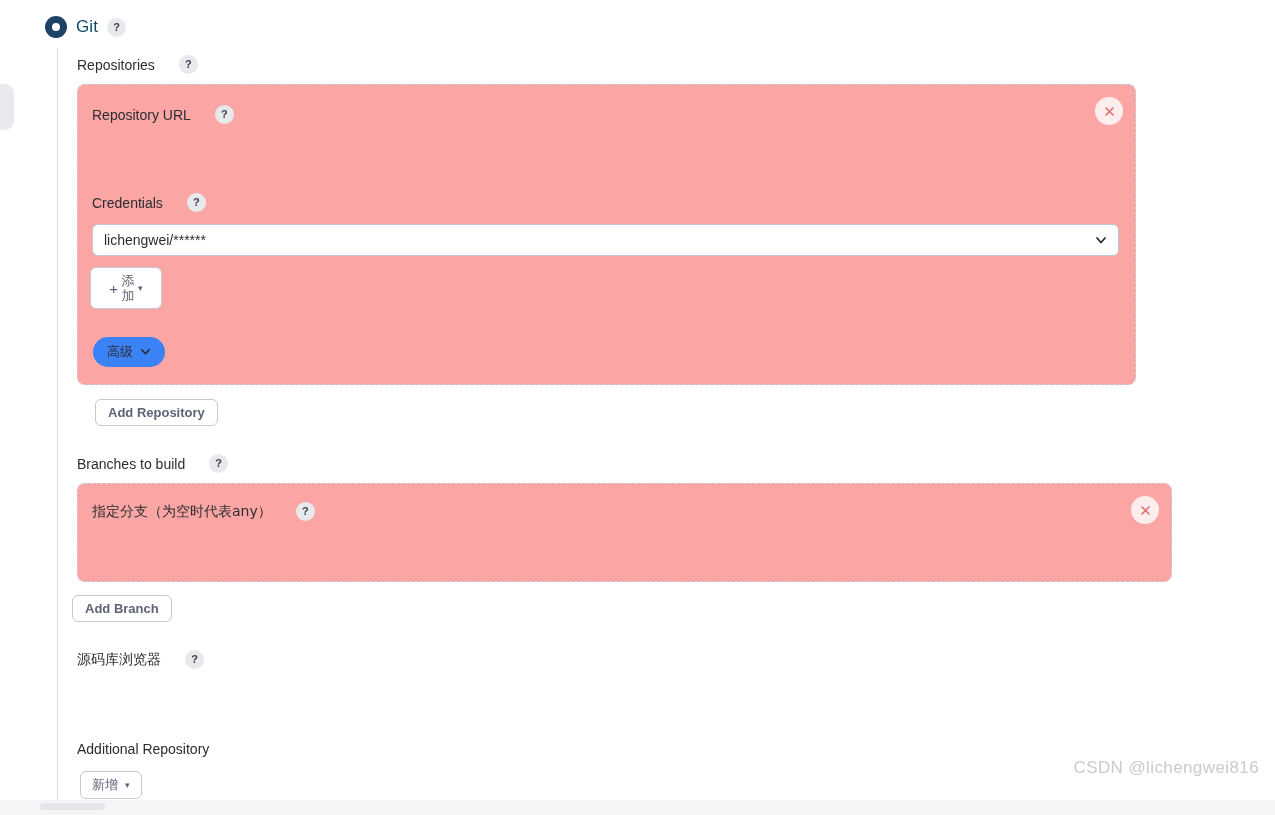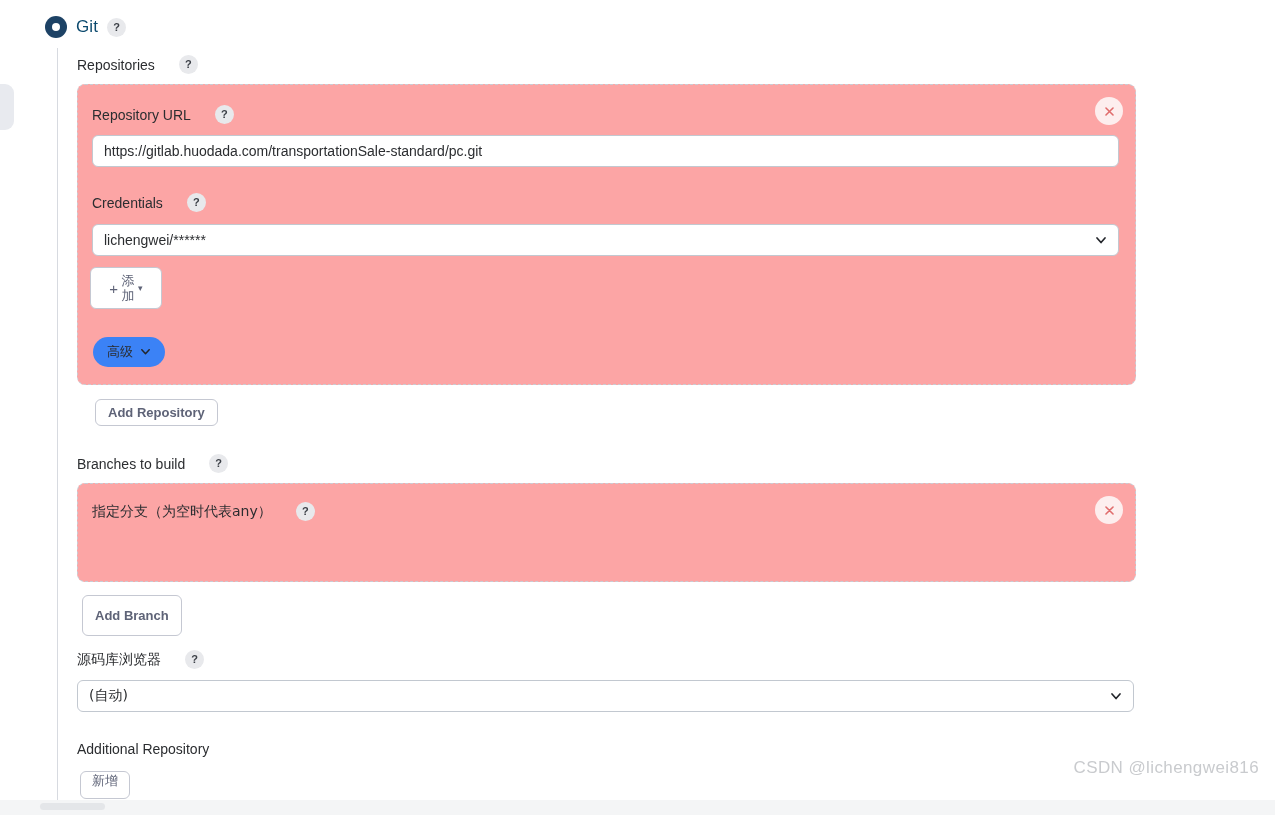--- a/index.html
+++ b/index.html
@@ -256,21 +256,20 @@
     border-radius: 6px;
     background: #ffffff;
     color: #5e6377;
     font-size: 13px;
     padding: 0 11px;
     display: inline-flex;
     align-items: center;
     gap: 7px;
     cursor: pointer;
     font-family: "DejaVu Sans", sans-serif;
-    flex-direction: column;
   }
   .btn-new .caret { font-size: 9px; }
 
   
   .watermark {
     position: absolute;
     right: 16px;
     bottom: 22px;
     font-size: 17px;
     color: #c9cbce;
@@ -318,23 +317,20 @@
     <span class="help">?</span>
   </div>
 
   <div class="dashed-block" style="left:77px;top:84px;width:1057px;height:299px;">
 
     <div class="field-label" style="position:absolute;left:14px;top:20px;">
       <span>Repository URL</span>
       <span class="help">?</span>
     </div>
 
-    <div style="position:absolute;left:14px;top:50px;width:1027px;">
-      <input class="text-input" type="text" value="https://gitlab.huodada.com/transportationSale-standard/pc.git" style="">
-    </div>
 
     <div class="field-label" style="position:absolute;left:14px;top:108px;">
       <span>Credentials</span>
       <span class="help">?</span>
     </div>
 
     <div class="select-wrap" style="position:absolute;left:14px;top:139px;width:1027px;">
       <div class="select-box">lichengwei/******</div>
       <span class="chev">
         <svg viewBox="0 0 12 12" width="12" height="12" aria-hidden="true">
@@ -368,50 +364,42 @@
     </span>
   </button>
 
   <button class="btn-outline" style="position:absolute;left:95px;top:399px;height:27px;">Add Repository</button>
 
   <div class="field-label" style="position:absolute;left:77px;top:454px;">
     <span>Branches to build</span>
     <span class="help">?</span>
   </div>
 
-  <div class="dashed-block" style="left:77px;top:483px;width:1057px;height:97px;">
+  <div class="dashed-block" style="left:77px;top:483px;width:1057px;height:97px;padding-left:36px;">
 
     <div class="field-label" style="position:absolute;left:14px;top:18px;">
       <span class="cn">指定分支（为空时代表any）</span>
       <span class="help">?</span>
     </div>
 
 
     <button class="rm-btn" style="right:12px;top:12px;">
       <svg viewBox="0 0 14 14" width="11" height="11" aria-hidden="true">
         <path d="M2.5 2.5 L11.5 11.5 M11.5 2.5 L2.5 11.5" stroke="#e06c6c" stroke-width="2" stroke-linecap="round"></path>
       </svg>
     </button>
   </div>
 
-  <button class="btn-outline" style="position:absolute;left:82px;top:595px;height:41px;">Add Branch</button>
+  <button class="btn-outline" style="position:absolute;left:72px;top:595px;height:27px;">Add Branch</button>
 
   <div class="field-label" style="position:absolute;left:77px;top:650px;">
     <span class="cn">源码库浏览器</span>
     <span class="help">?</span>
   </div>
 
-  <div class="select-wrap" style="position:absolute;left:77px;top:680px;width:1057px;">
-    <div class="select-box cn">(自动)</div>
-    <span class="chev">
-      <svg viewBox="0 0 12 12" width="12" height="12" aria-hidden="true">
-        <path d="M2 4 L6 8.5 L10 4" fill="none" stroke="#23262b" stroke-width="1.7" stroke-linecap="round" stroke-linejoin="round"></path>
-      </svg>
-    </span>
-  </div>
 
   <div class="field-label" style="position:absolute;left:77px;top:741px;">
     <span>Additional Repository</span>
   </div>
 
   <button class="btn-new">
     <span class="cn">新增</span>
     <span class="caret">▾</span>
   </button>
 

